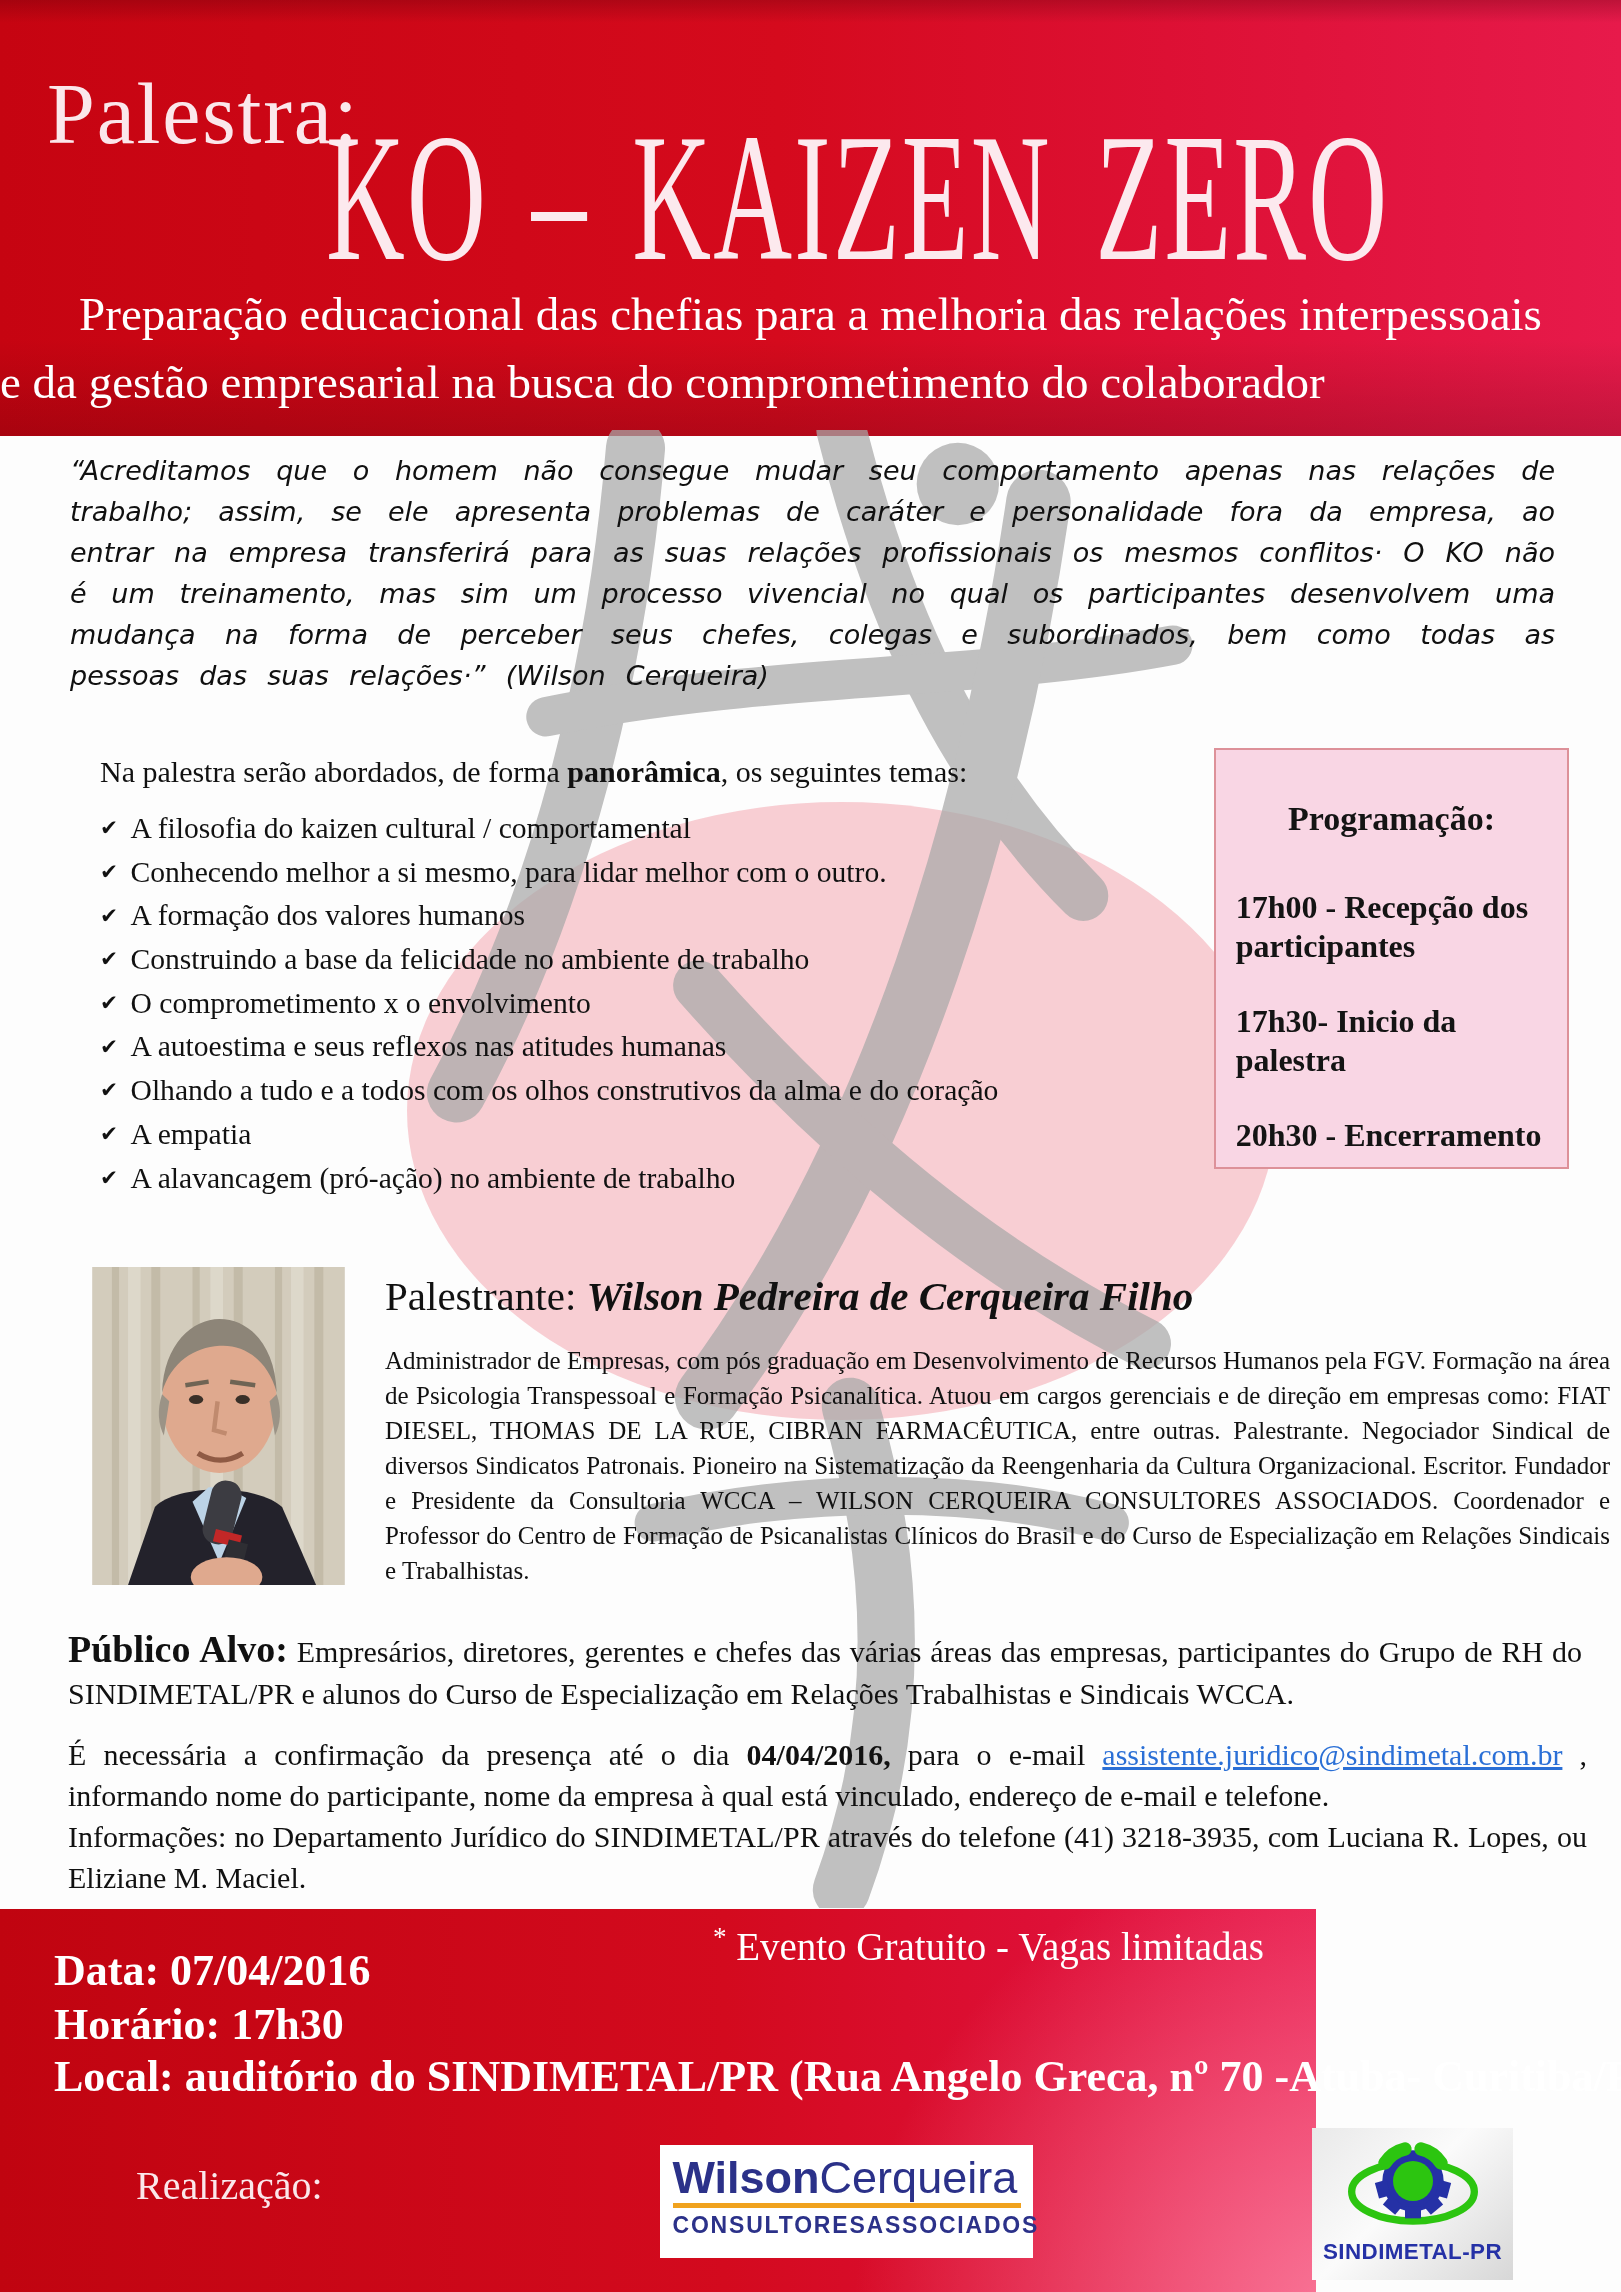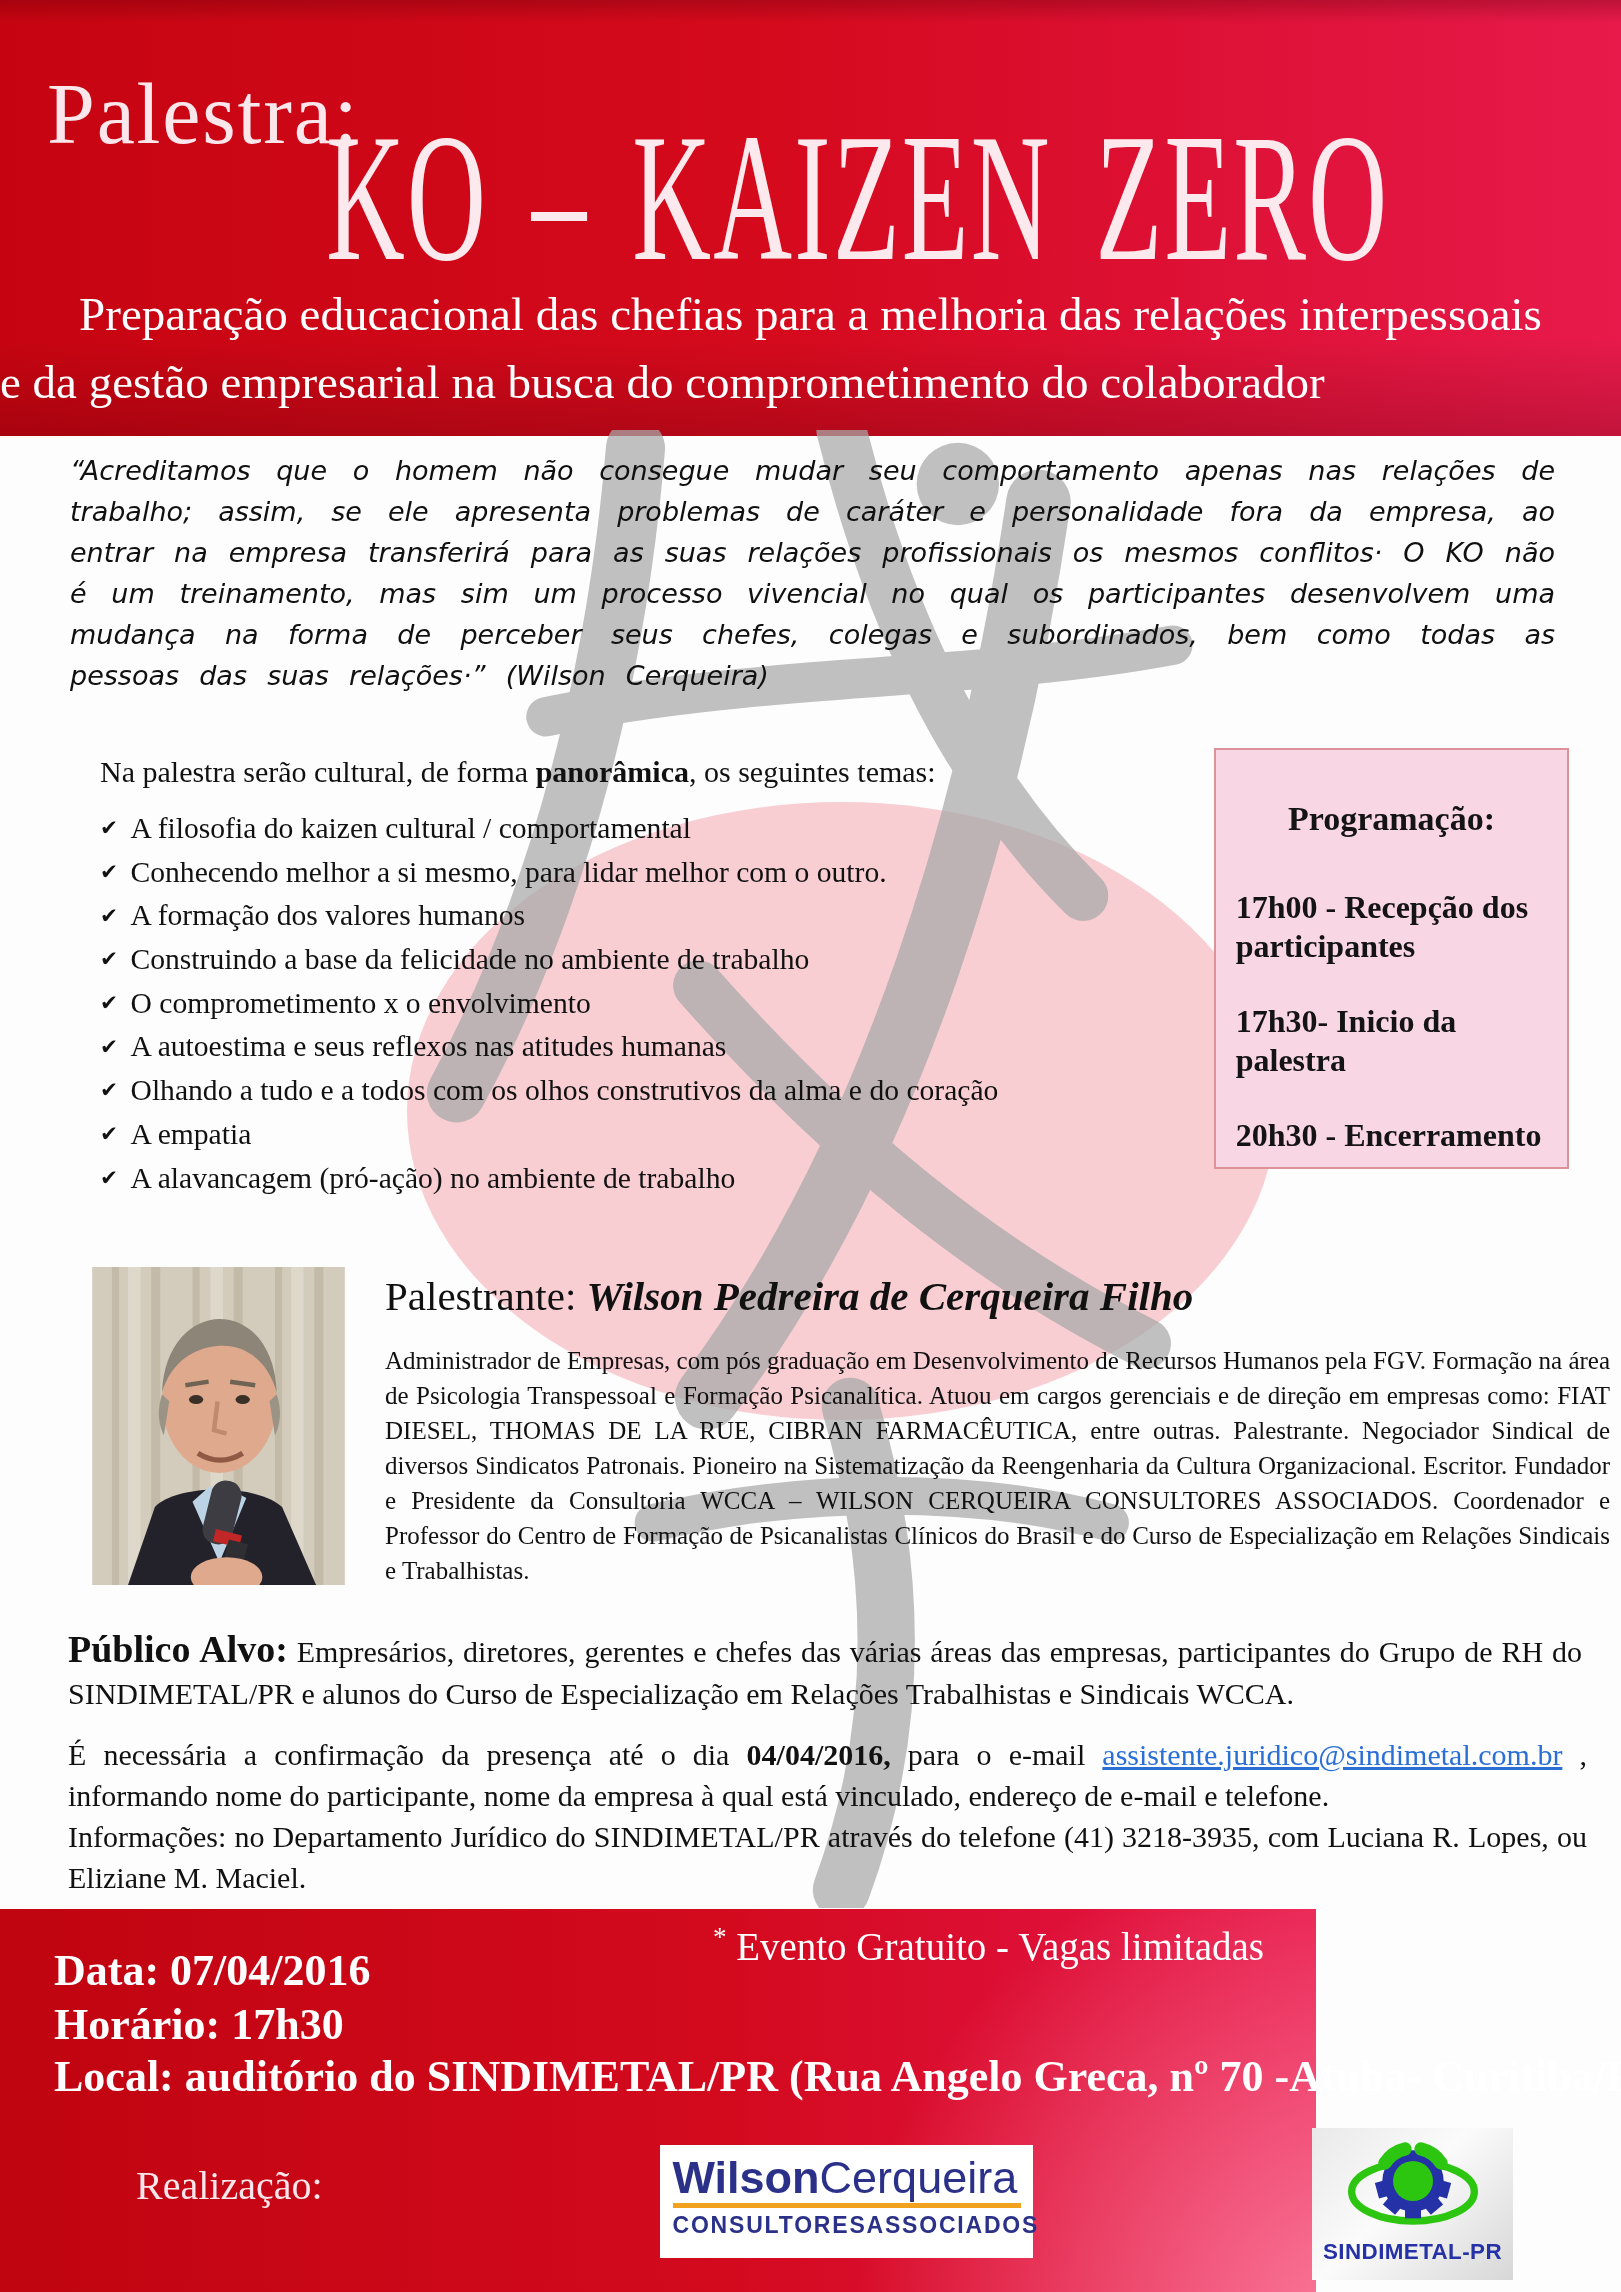--- a/index.html
+++ b/index.html
@@ -106,21 +106,21 @@
       <path d="M780 80 C 730 420, 620 800, 410 1080" stroke-width="72"></path>
       <path d="M400 620 C 560 800, 720 930, 900 1020" stroke-width="56"></path>
       <path d="M570 1090 C 620 1260, 630 1440, 560 1630" stroke-width="64"></path>
       <path d="M350 1220 C 520 1180, 710 1180, 860 1220" stroke-width="42"></path>
     </g>
     <circle cx="690" cy="60" r="46" fill="#a9a9a9"></circle>
   </svg>
 
   <div class="quote">“Acreditamos que o homem não consegue mudar seu comportamento apenas nas relações de trabalho; assim, se ele apresenta problemas de caráter e personalidade fora da empresa, ao entrar na empresa transferirá para as suas relações profissionais os mesmos conflitos· O KO não é um treinamento, mas sim um processo vivencial no qual os participantes desenvolvem uma mudança na forma de perceber seus chefes, colegas e subordinados, bem como todas as pessoas das suas relações·” (Wilson Cerqueira)</div>
 
-  <div class="topics-heading"><span>Na palestra serão cultural, de forma </span><b>panorâmica</b><span>, os seguintes temas:</span></div>
+  <div class="topics-heading"><span>Na palestra serão abordados, de forma </span><b>panorâmica</b><span>, os seguintes temas:</span></div>
 
   <ul class="topics-list">
     <li><span class="check">✔</span><span>A filosofia do kaizen cultural / comportamental</span></li>
     <li><span class="check">✔</span><span>Conhecendo melhor a si mesmo, para lidar melhor com o outro.</span></li>
     <li><span class="check">✔</span><span>A formação dos valores humanos</span></li>
     <li><span class="check">✔</span><span>Construindo a base da felicidade no ambiente de trabalho</span></li>
     <li><span class="check">✔</span><span>O comprometimento x o envolvimento</span></li>
     <li><span class="check">✔</span><span>A autoestima e seus reflexos nas atitudes humanas</span></li>
     <li><span class="check">✔</span><span>Olhando a tudo e a todos com os olhos construtivos da alma e do coração</span></li>
     <li><span class="check">✔</span><span>A empatia</span></li>

